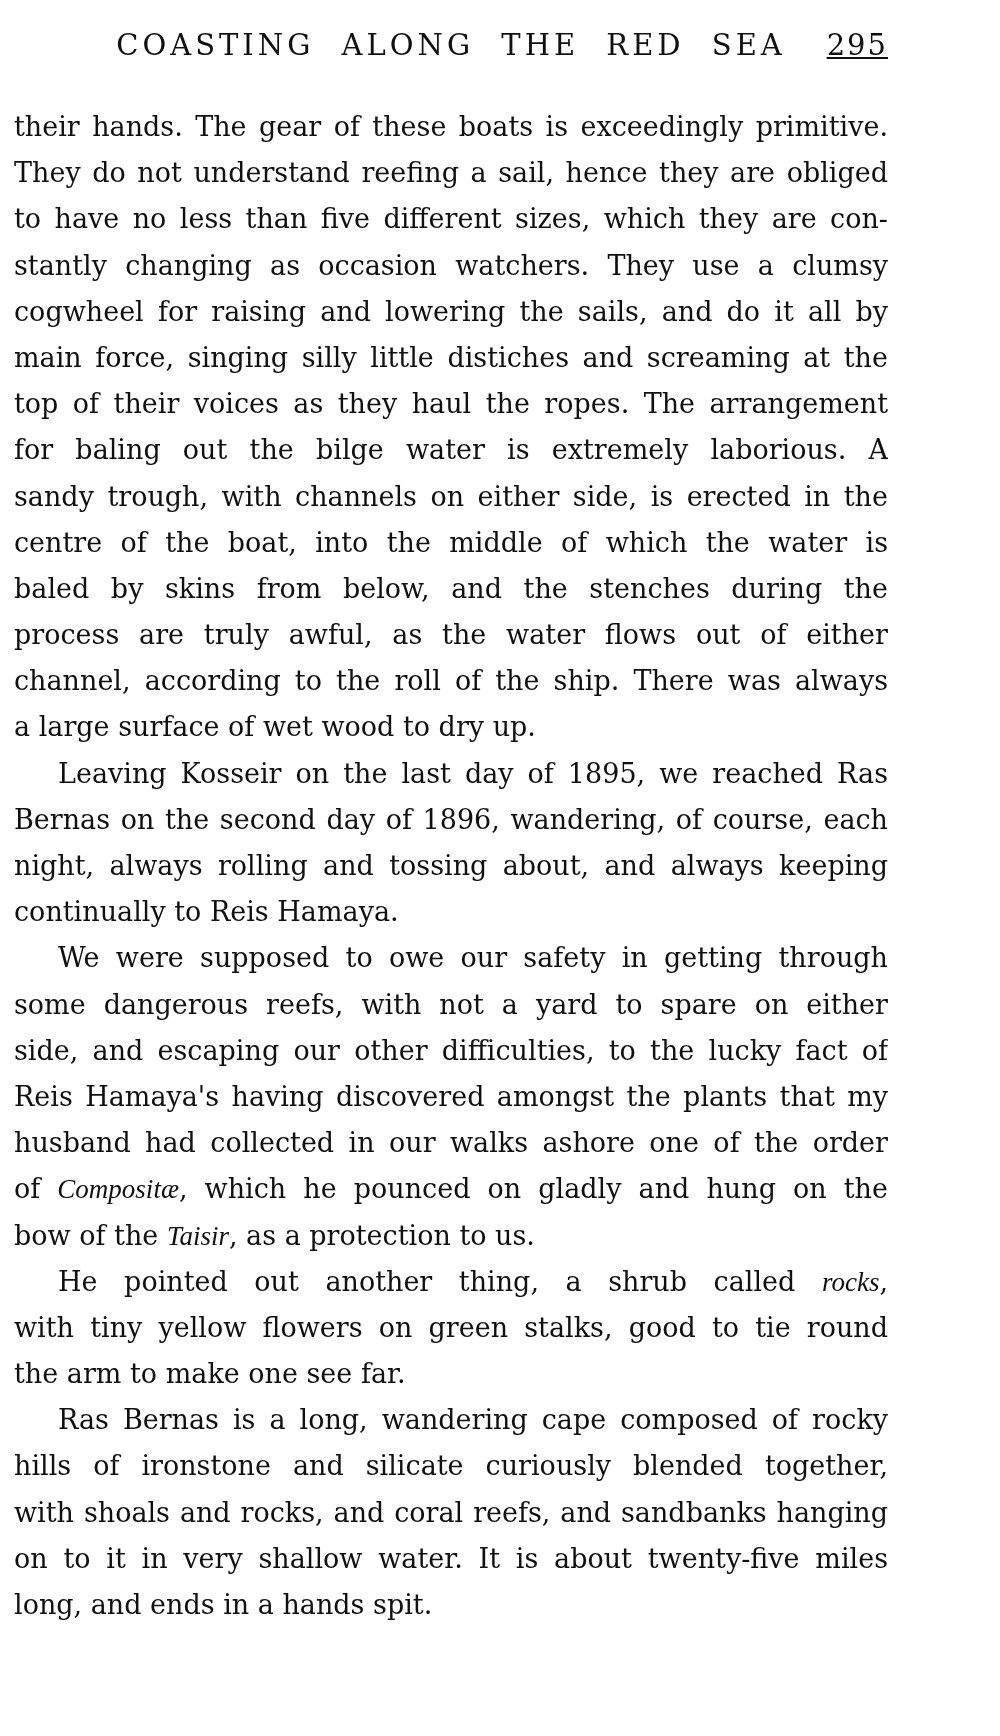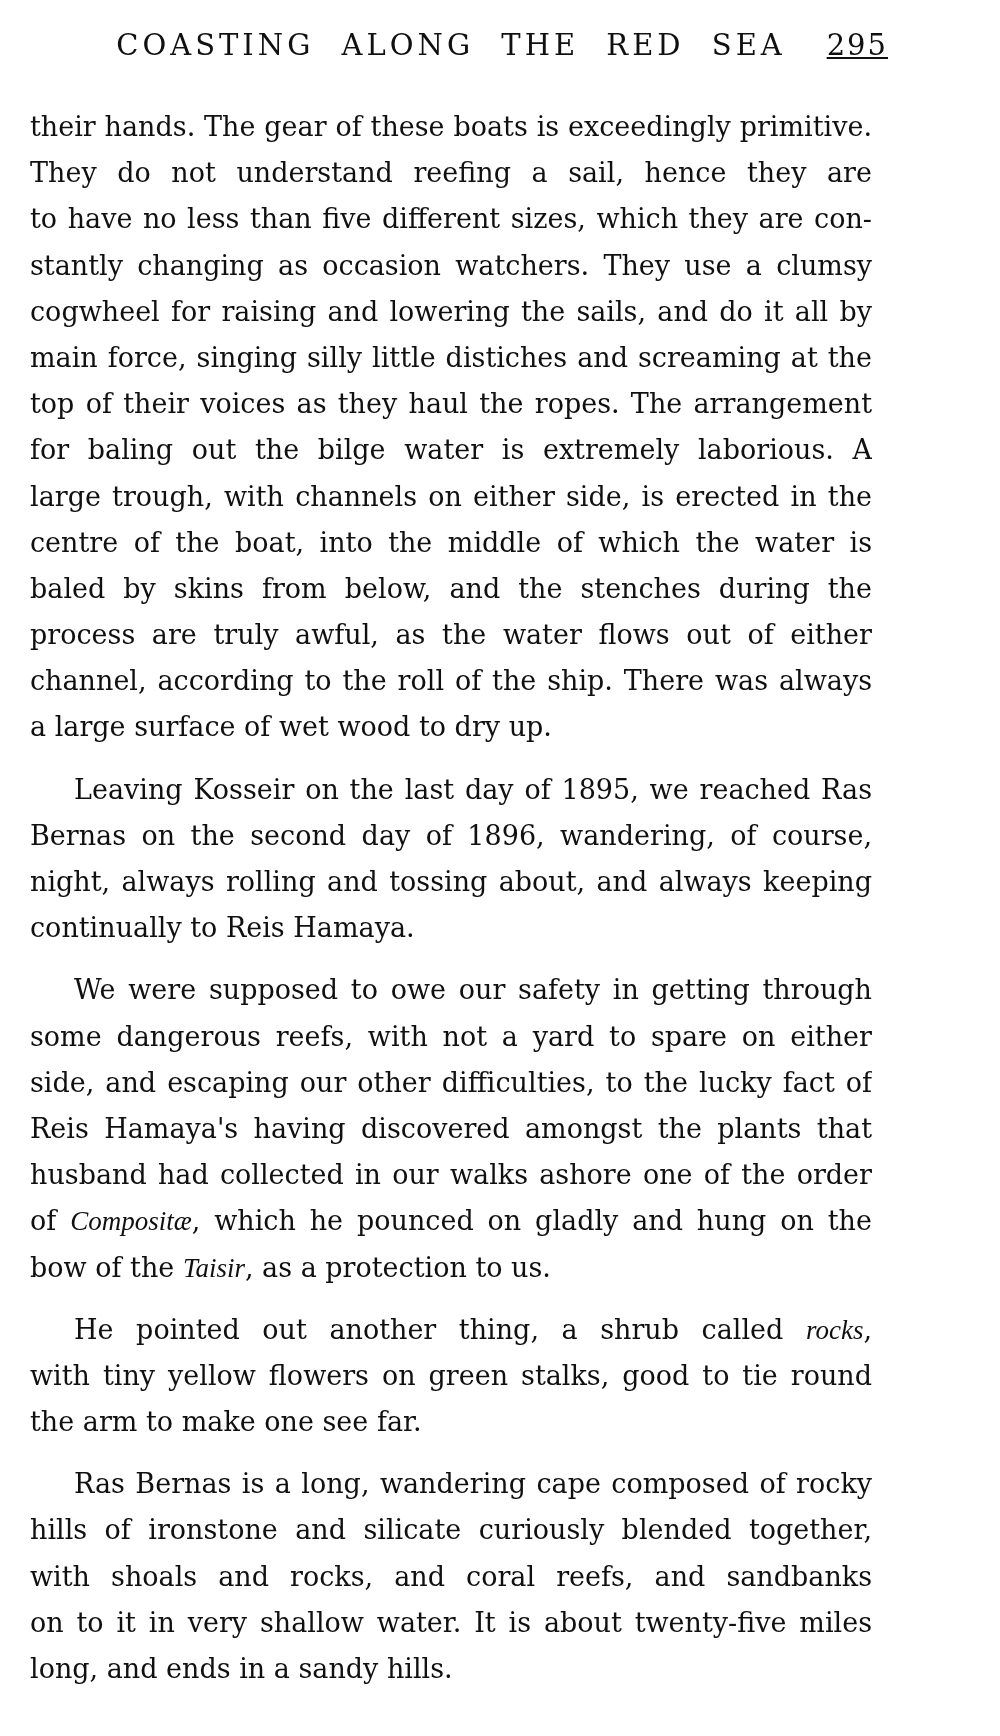--- a/index.html
+++ b/index.html
@@ -32,21 +32,21 @@
     top: 28px;
     font-size: 29px;
     letter-spacing: 2px;
     text-decoration: underline;
   }
   .body-text {
     margin: 36px 0 0 14px;
     width: 874px;
     font-size: 27px;
   }
-  .paragraph { margin: 16px; }
+  .paragraph { margin: 0; }
   .line {
     height: 46.2px;
     line-height: 46.2px;
     text-align: justify;
     text-align-last: justify;
     overflow: hidden;
     white-space: normal;
   }
   .line.indent { padding-left: 44px; }
   .line.last { text-align-last: left; }
@@ -63,21 +63,21 @@
   <div class="body-text">
       <div class="paragraph">
         <div class="line">their hands.  The gear of these boats is exceedingly primitive.</div>
         <div class="line">They do not understand reefing a sail, hence they are obliged</div>
         <div class="line">to have no less than five different sizes, which they are con-</div>
         <div class="line">stantly changing as occasion watchers.  They use a clumsy</div>
         <div class="line">cogwheel for raising and lowering the sails, and do it all by</div>
         <div class="line">main force, singing silly little distiches and screaming at the</div>
         <div class="line">top of their voices as they haul the ropes.  The arrangement</div>
         <div class="line">for baling out the bilge water is extremely laborious.  A</div>
-        <div class="line">large trough, with channels on either side, is erected in the</div>
+        <div class="line">sandy trough, with channels on either side, is erected in the</div>
         <div class="line">centre of the boat, into the middle of which the water is</div>
         <div class="line">baled by skins from below, and the stenches during the</div>
         <div class="line">process are truly awful, as the water flows out of either</div>
         <div class="line">channel, according to the roll of the ship.  There was always</div>
         <div class="line last">a large surface of wet wood to dry up.</div>
       </div>
       <div class="paragraph">
         <div class="line indent">Leaving Kosseir on the last day of 1895, we reached Ras</div>
         <div class="line">Bernas on the second day of 1896, wandering, of course, each</div>
         <div class="line">night, always rolling and tossing about, and always keeping</div>
@@ -95,16 +95,16 @@
       <div class="paragraph">
         <div class="line indent">He pointed out another thing, a shrub called <i>rocks</i>,</div>
         <div class="line">with tiny yellow flowers on green stalks, good to tie round</div>
         <div class="line last">the arm to make one see far.</div>
       </div>
       <div class="paragraph">
         <div class="line indent">Ras Bernas is a long, wandering cape composed of rocky</div>
         <div class="line">hills of ironstone and silicate curiously blended together,</div>
         <div class="line">with shoals and rocks, and coral reefs, and sandbanks hanging</div>
         <div class="line">on to it in very shallow water.  It is about twenty-five miles</div>
-        <div class="line last">long, and ends in a sandy hills.</div>
+        <div class="line last">long, and ends in a hands spit.</div>
       </div>
     </div>
 </div>
 
 </body></html>

